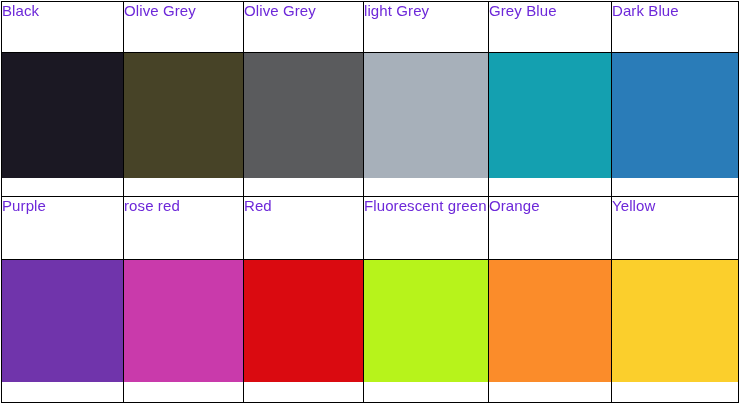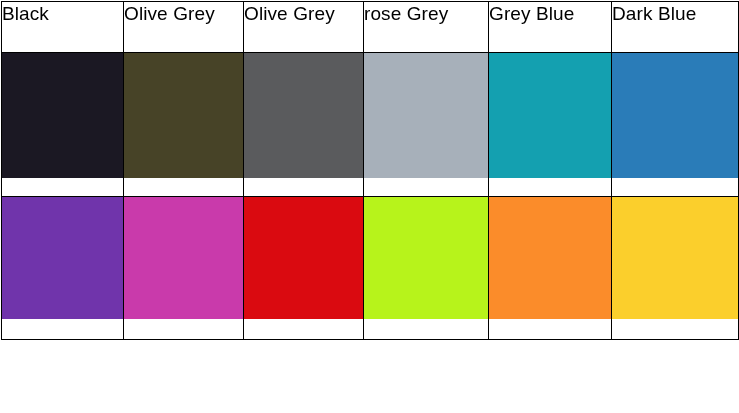--- a/index.html
+++ b/index.html
@@ -27,23 +27,23 @@
     vertical-align: top;
     background: #ffffff;
   }
 
   
   .label-row td {
     height: 50px;
   }
   .label-cell {
     padding: 6px 0 0 6px;
-    font-size: 19px;
+    font-size: 15px;
     line-height: 1.26;
-    color: #000000;
+    color: #6d28d9;
     letter-spacing: 0.1px;
     word-wrap: break-word;
   }
   .label-row.tall td {
     height: 62px;
   }
   .label-row.tall .label-cell {
     padding-top: 5px;
   }
 
@@ -84,21 +84,21 @@
     <col style="width:125px">
     <col style="width:123px">
     <col style="width:127px">
   </colgroup>
   <tbody>
 
     <tr class="label-row">
       <td class="label-cell">Black</td>
       <td class="label-cell">Olive Grey</td>
       <td class="label-cell">Olive Grey</td>
-      <td class="label-cell">rose Grey</td>
+      <td class="label-cell">light Grey</td>
       <td class="label-cell">Grey Blue</td>
       <td class="label-cell">Dark Blue</td>
     </tr>
 
     <tr class="swatch-row">
       <td class="swatch-cell wide">
         <div class="swatch" style="background-color: rgb(27, 24, 35);"></div>
       </td>
       <td class="swatch-cell narrow-left">
         <div class="swatch" style="background-color: rgb(71, 67, 39);"></div>
@@ -110,20 +110,28 @@
         <div class="swatch" style="background-color: rgb(167, 176, 186);"></div>
       </td>
       <td class="swatch-cell narrow-left">
         <div class="swatch" style="background-color: rgb(20, 160, 176);"></div>
       </td>
       <td class="swatch-cell narrow-left">
         <div class="swatch" style="background-color: rgb(42, 124, 184);"></div>
       </td>
     </tr>
 
+    <tr class="label-row tall">
+      <td class="label-cell">Purple</td>
+      <td class="label-cell">rose red</td>
+      <td class="label-cell">Red</td>
+      <td class="label-cell">Fluorescent green</td>
+      <td class="label-cell">Orange</td>
+      <td class="label-cell">Yellow</td>
+    </tr>
 
     <tr class="swatch-row second">
       <td class="swatch-cell wide">
         <div class="swatch" style="background-color: rgb(112, 52, 171);"></div>
       </td>
       <td class="swatch-cell narrow-left">
         <div class="swatch" style="background-color: rgb(201, 58, 171);"></div>
       </td>
       <td class="swatch-cell narrow-left">
         <div class="swatch" style="background-color: rgb(218, 10, 16);"></div>

